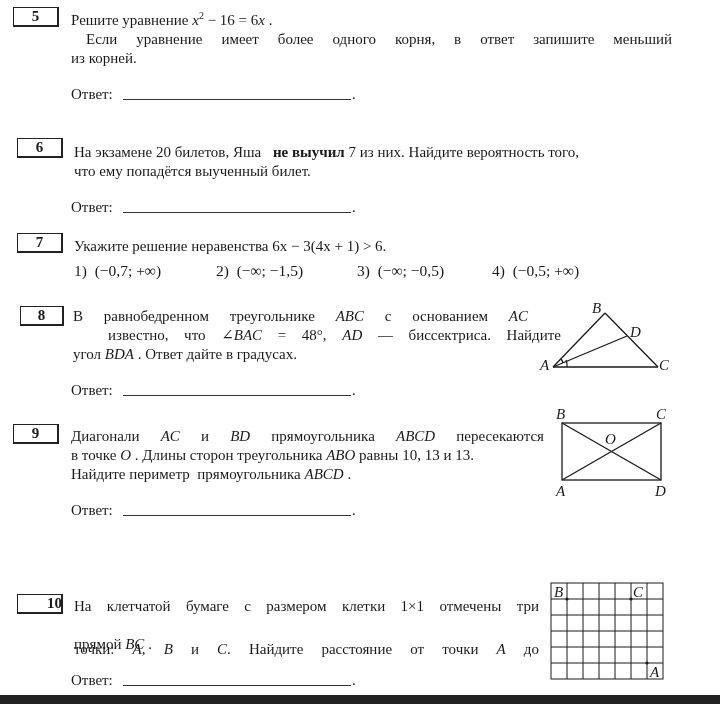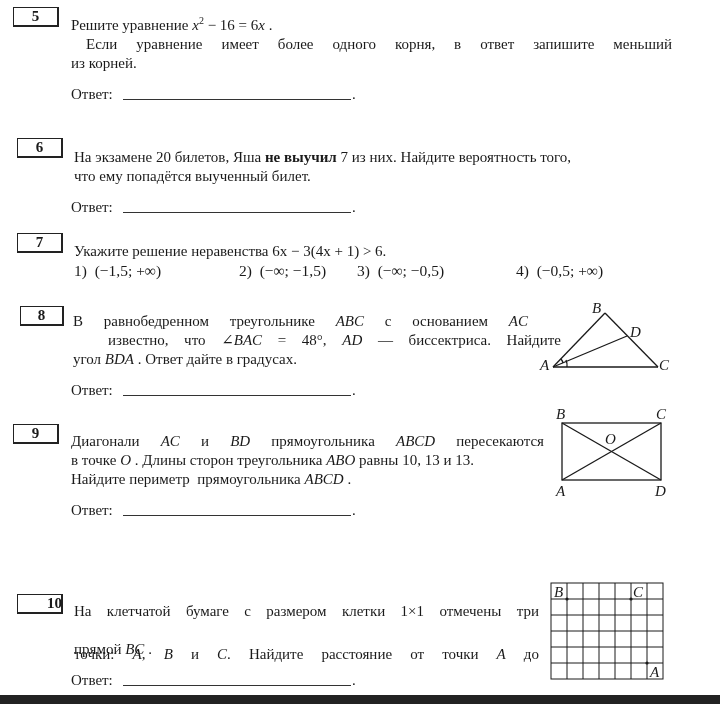--- a/index.html
+++ b/index.html
@@ -9,29 +9,29 @@
     font-family:"Liberation Serif", "DejaVu Serif", serif;
     font-size:15px;
   }
   .abs { position:absolute; }
   .num-box {
     position:absolute; height:20px; border:1.5px solid #222;
     border-right-width:2.5px; border-bottom-width:2.5px;
     box-sizing:border-box; text-align:center; font-weight:bold;
     font-size:15px; line-height:17px; background:#fff;
   }
-  .line { position:absolute; white-space:nowrap; line-height:28px; }
+  .line { position:absolute; white-space:nowrap; line-height:18px; }
   .just { text-align:justify; text-align-last:justify; white-space:normal; }
   .answer-label { position:absolute; white-space:nowrap; }
   .answer-blank {
     position:absolute; height:0; border-bottom:1px solid #333;
   }
   .answer-dot { position:absolute; }
   i, .it { font-style:italic; }
-  b { font-weight:bold; }
+  b { font-weight:bold;margin-left:8px; }
   .opt { position:absolute; white-space:nowrap; font-size:15.5px; }
   .bottom-bar { position:absolute; left:0; top:695px; width:720px; height:9px; background:#222222; }
   svg text { font-family:"Liberation Serif", serif; font-style:italic; font-size:15px; fill:#1a1a1a; }
 </style>
 </head>
 <body>
 
 <div class="num-box" style="left:13px;top:7px;width:46px;">5</div>
 <div class="line" style="left:71px;top:7px;">
   <span>Решите уравнение </span><i>x</i><sup style="font-size:10px;">2</sup> − 16 = 6<i>x</i> .
@@ -48,24 +48,24 @@
 </div>
 <div class="line" style="left:74px;top:162px;">что ему попадётся выученный билет.</div>
 <div class="answer-label" style="left:71px;top:199px;">Ответ:</div>
 <div class="answer-blank" style="left:123px;top:212px;width:228px;"></div>
 <div class="answer-dot" style="left:352px;top:199px;">.</div>
 
 <div class="num-box" style="left:17px;top:233px;width:46px;">7</div>
 <div class="line" style="left:74px;top:237px;">
   <span>Укажите решение неравенства </span><span>6x − 3(4x + 1) &gt; 6.</span>
 </div>
-<div class="opt" style="left:74px;top:262px;"><span>1)</span>&nbsp;&nbsp;<span>(−1,5; +∞)</span></div>
-<div class="opt" style="left:216px;top:262px;margin-left:23px;"><span>2)</span>&nbsp;&nbsp;<span>(−∞; −1,5)</span></div>
+<div class="opt" style="left:74px;top:262px;"><span>1)</span>&nbsp;&nbsp;<span>(−0,7; +∞)</span></div>
+<div class="opt" style="left:216px;top:262px;"><span>2)</span>&nbsp;&nbsp;<span>(−∞; −1,5)</span></div>
 <div class="opt" style="left:357px;top:262px;"><span>3)</span>&nbsp;&nbsp;<span>(−∞; −0,5)</span></div>
-<div class="opt" style="left:516px;top:262px;"><span>4)</span>&nbsp;&nbsp;<span>(−0,5; +∞)</span></div>
+<div class="opt" style="left:492px;top:262px;"><span>4)</span>&nbsp;&nbsp;<span>(−0,5; +∞)</span></div>
 
 <div class="num-box" style="left:20px;top:306px;width:44px;">8</div>
 <div class="line just" style="left:73px;top:307px;width:455px;">В равнобедренном треугольнике <i>ABC</i> с основанием <i>AC</i></div>
 <div class="line just" style="left:75px;top:326px;width:453px;margin-left:33px;">известно, что ∠<i>BAC</i> = 48°, <i>AD</i> — биссектриса. Найдите</div>
 <div class="line" style="left:73px;top:345px;">угол <i>BDA</i> . Ответ дайте в градусах.</div>
 <div class="answer-label" style="left:71px;top:382px;">Ответ:</div>
 <div class="answer-blank" style="left:123px;top:395px;width:228px;"></div>
 <div class="answer-dot" style="left:352px;top:382px;">.</div>
 
 <svg class="abs" style="left:530px;top:295px;" width="190" height="85" viewBox="0 0 190 85">

